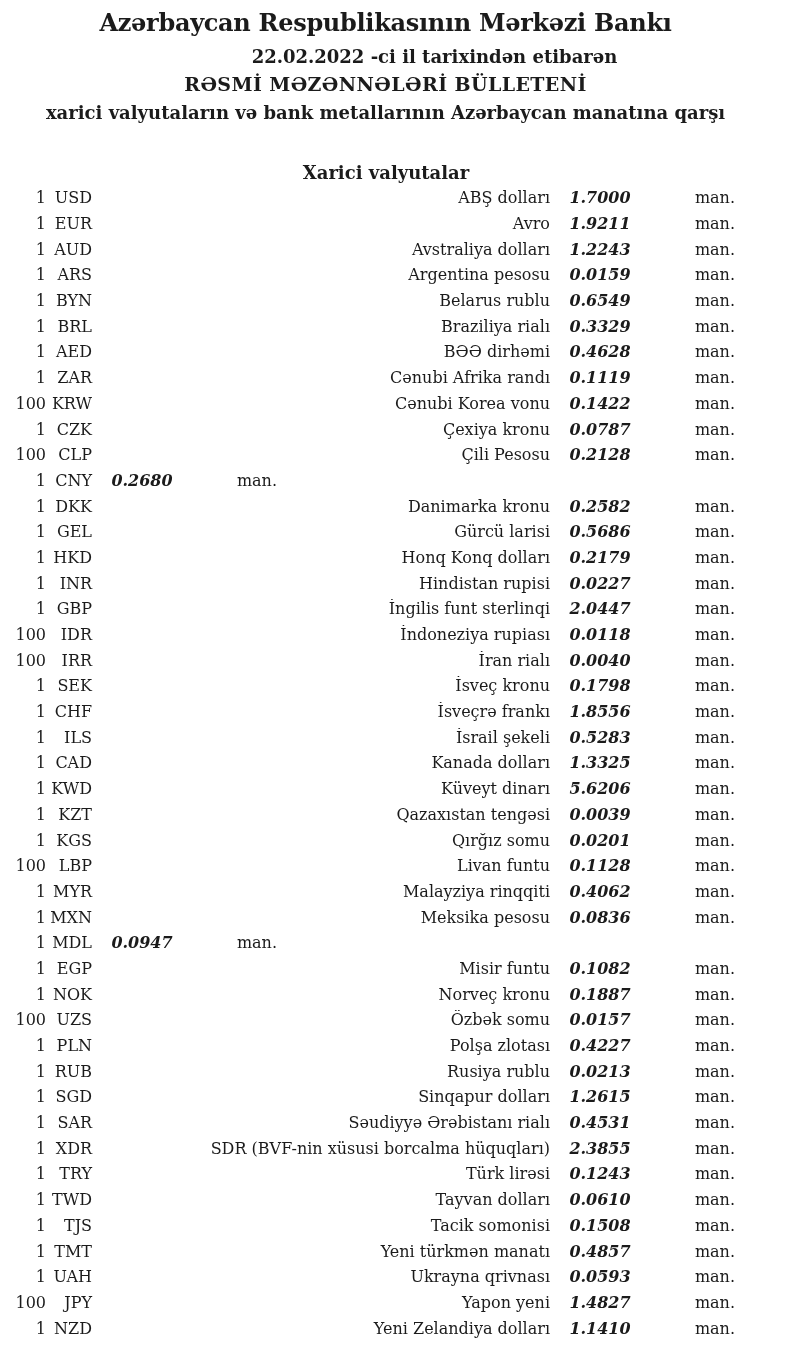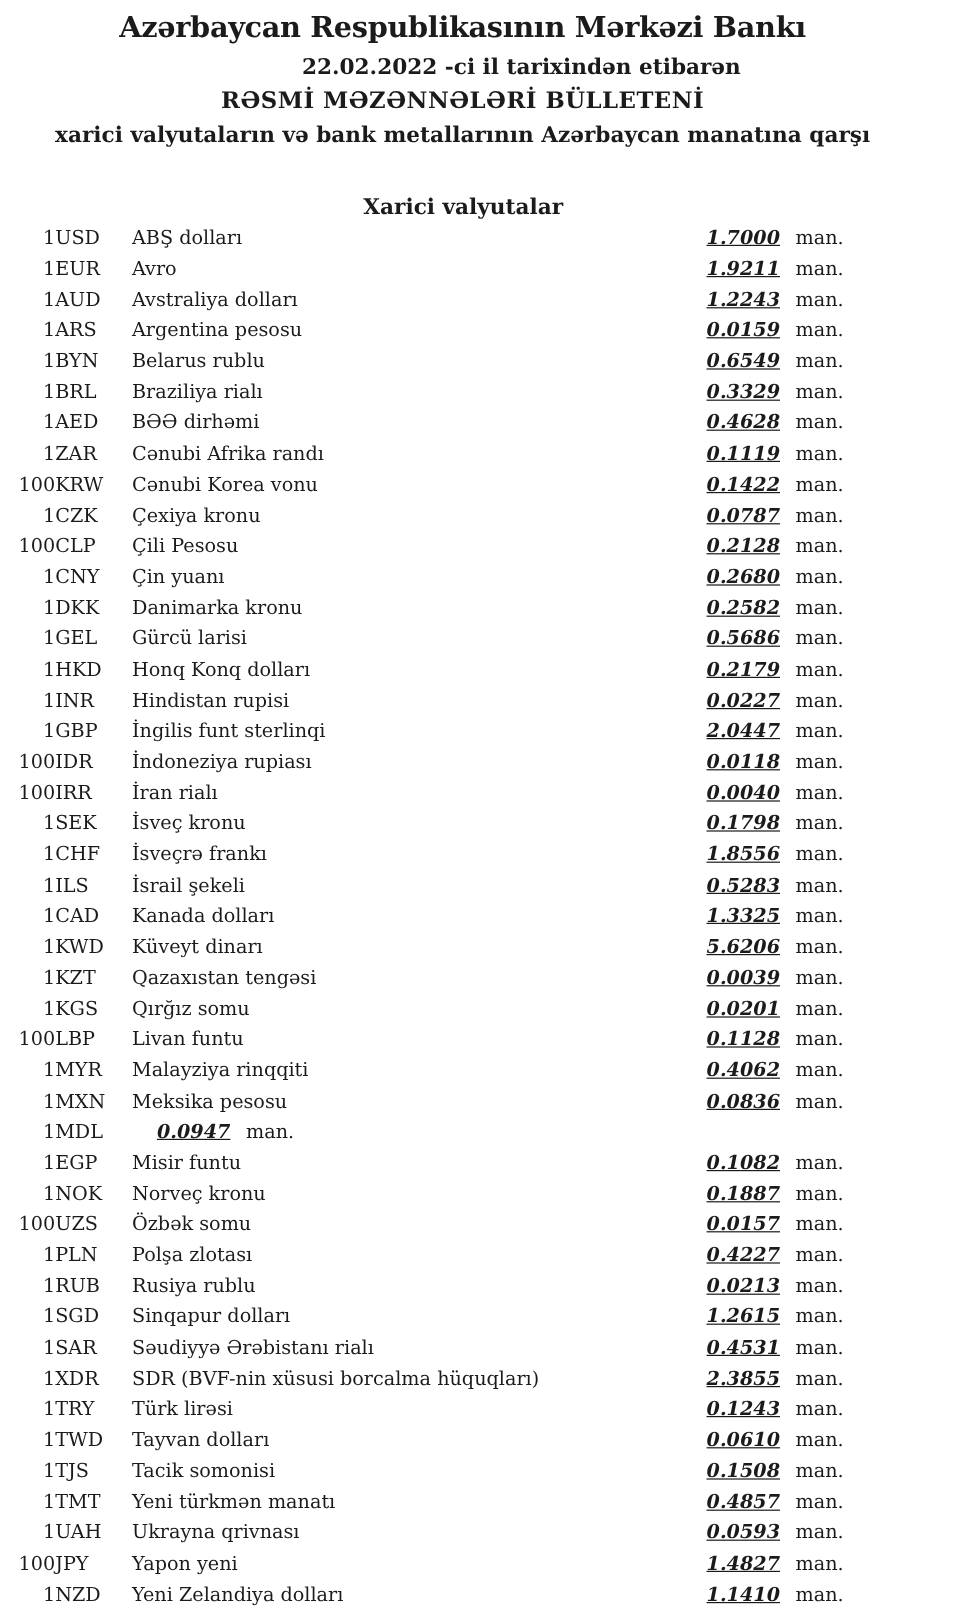--- a/index.html
+++ b/index.html
@@ -45,24 +45,24 @@
 
   .table { margin-top: 2px; }
   .row {
     display: flex;
     align-items: center;
     height: 25.7px;
     font-size: 16px;
     white-space: nowrap;
   }
   .qty  { width: 46px; flex: none; text-align: right; }
-  .code { width: 46px; flex: none; text-align: left; }
-  .name { flex: 1; padding-left: 18px; overflow: hidden; }
-  .rate { width: 100px; flex: none; text-align: right; font-weight: 700; font-style: italic; text-decoration: underline; }
-  .unit { width: 85px; flex: none; box-sizing: border-box; padding-left: 13px; text-align: left; }
+  .code { width: 46px; flex: none; text-align: right; }
+  .name { flex: 1; padding-left: 18px; overflow: hidden; text-align: right; }
+  .rate { width: 100px; flex: none; text-align: center; font-weight: 700; font-style: italic; }
+  .unit { width: 85px; flex: none; box-sizing: border-box; padding-left: 13px; text-align: right; }
 </style>
 </head>
 <body>
 
 <div class="page">
   <header class="header">
     <h1 class="title">Azərbaycan Respublikasının Mərkəzi Bankı</h1>
     <div class="hline date-line">22.02.2022 -ci il tarixindən etibarən</div>
     <div class="hline bulletin">RƏSMİ MƏZƏNNƏLƏRİ BÜLLETENİ</div>
     <div class="hline subtitle">xarici valyutaların və bank metallarının Azərbaycan manatına qarşı</div>
@@ -155,21 +155,20 @@
     <span class="qty">100</span>
     <span class="code">CLP</span>
     <span class="name">Çili Pesosu</span>
     <span class="rate">0.2128</span>
     <span class="unit">man.</span>
   </div>
 
   <div class="row">
     <span class="qty">1</span>
     <span class="code">CNY</span>
-    <span class="name">Çin yuanı</span>
     <span class="rate">0.2680</span>
     <span class="unit">man.</span>
   </div>
 
   <div class="row">
     <span class="qty">1</span>
     <span class="code">DKK</span>
     <span class="name">Danimarka kronu</span>
     <span class="rate">0.2582</span>
     <span class="unit">man.</span>

